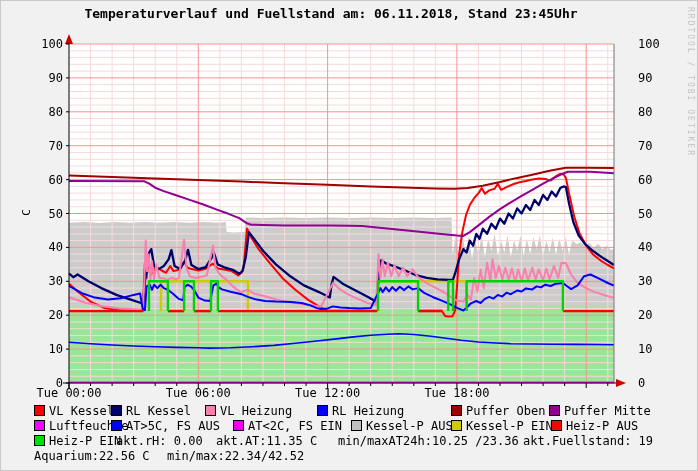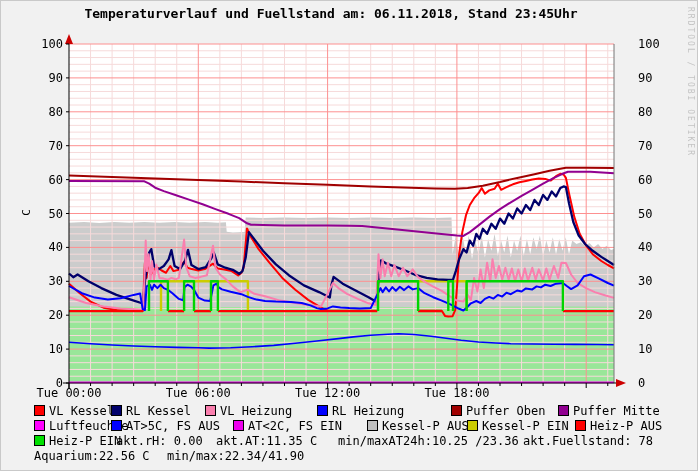--- a/index.html
+++ b/index.html
@@ -14,24 +14,24 @@
        font-size:8px;letter-spacing:2px;color:#c3c3c3;}
   #plot-svg{position:absolute;left:0;top:0;}
   #legend{position:absolute;left:33px;top:403px;width:660px;font-size:12px;
        color:#000;line-height:15px;white-space:nowrap;}
   .lrow{height:15px;}
   .li{display:inline-block;vertical-align:top;}
   .sw{display:inline-block;width:9px;height:9px;border:1px solid #000;
       margin-right:4px;position:relative;top:1px;}
   .lrow0 .li:nth-child(1){width:77px}.lrow0 .li:nth-child(2){width:94px}
   .lrow0 .li:nth-child(3){width:112px}.lrow0 .li:nth-child(4){width:134px}
-  .lrow0 .li:nth-child(5){width:107px}
+  .lrow0 .li:nth-child(5){width:98px}
   .lrow1 .li:nth-child(1){width:77px}.lrow1 .li:nth-child(2){width:122px}
-  .lrow1 .li:nth-child(3){width:134px}.lrow1 .li:nth-child(4){width:100px}
-  .lrow1 .li:nth-child(5){width:108px}
+  .lrow1 .li:nth-child(3){width:118px}.lrow1 .li:nth-child(4){width:100px}
+  .lrow1 .li:nth-child(5){width:100px}
   .lrow2 .li:nth-child(1){width:82px}.lrow2 .li:nth-child(2){width:100px}
   .lrow2 .li:nth-child(3){width:122px}.lrow2 .li:nth-child(4){width:185px}
   .lrow3 .li:nth-child(1){width:133px}
 </style>
 </head>
 <body>
 
 <div id="app">
   <div id="chart-title">Temperaturverlauf und Fuellstand am: 06.11.2018, Stand 23:45Uhr</div>
   <div id="ylabel">C</div>
@@ -213,16 +213,16 @@
         <line x1="606.7504942665086" y1="382" x2="606.7504942665086" y2="385" stroke="#000"></line>
         <text x="68" y="396" text-anchor="middle">Tue 00:00</text>
         <text x="197.30011862396205" y="396" text-anchor="middle">Tue 06:00</text>
         <text x="326.6002372479241" y="396" text-anchor="middle">Tue 12:00</text>
         <text x="455.9003558718861" y="396" text-anchor="middle">Tue 18:00</text>
       </g>
     </svg>
   <div id="legend">
       <div class="lrow lrow0"><span class="li"><span class="sw" style="background: rgb(255, 0, 0);"></span><span>VL Kessel</span></span><span class="li"><span class="sw" style="background: rgb(0, 0, 107);"></span><span>RL Kessel</span></span><span class="li"><span class="sw" style="background: rgb(250, 127, 174);"></span><span>VL Heizung</span></span><span class="li"><span class="sw" style="background: rgb(0, 0, 255);"></span><span>RL Heizung</span></span><span class="li"><span class="sw" style="background: rgb(160, 0, 0);"></span><span>Puffer Oben</span></span><span class="li"><span class="sw" style="background: rgb(145, 0, 145);"></span><span>Puffer Mitte</span></span></div>
       <div class="lrow lrow1"><span class="li"><span class="sw" style="background: rgb(255, 0, 255);"></span><span>Luftfeuchte</span></span><span class="li"><span class="sw" style="background: rgb(0, 0, 255);"></span><span>AT&gt;5C, FS AUS</span></span><span class="li"><span class="sw" style="background: rgb(238, 0, 238);"></span><span>AT&lt;2C, FS EIN</span></span><span class="li"><span class="sw" style="background: rgb(192, 192, 192);"></span><span>Kessel-P AUS</span></span><span class="li"><span class="sw" style="background: rgb(204, 204, 0);"></span><span>Kessel-P EIN</span></span><span class="li"><span class="sw" style="background: rgb(255, 0, 0);"></span><span>Heiz-P AUS</span></span></div>
-      <div class="lrow lrow2"><span class="li"><span class="sw" style="background: rgb(0, 224, 0);"></span><span>Heiz-P EIN</span></span><span class="li"><span>akt.rH: 0.00</span></span><span class="li"><span>akt.AT:11.35 C</span></span><span class="li"><span>min/maxAT24h:10.25 /23.36</span></span><span class="li"><span>akt.Fuellstand:  78</span></span></div>
-      <div class="lrow lrow3"><span class="li"><span>Aquarium:22.56 C</span></span><span class="li"><span>min/max:22.34/41.90</span></span></div>
+      <div class="lrow lrow2"><span class="li"><span class="sw" style="background: rgb(0, 224, 0);"></span><span>Heiz-P EIN</span></span><span class="li"><span>akt.rH: 0.00</span></span><span class="li"><span>akt.AT:11.35 C</span></span><span class="li"><span>min/maxAT24h:10.25 /23.36</span></span><span class="li"><span>akt.Fuellstand:  19</span></span></div>
+      <div class="lrow lrow3"><span class="li"><span>Aquarium:22.56 C</span></span><span class="li"><span>min/max:22.34/42.52</span></span></div>
     </div>
 </div>
 
 </body></html>

